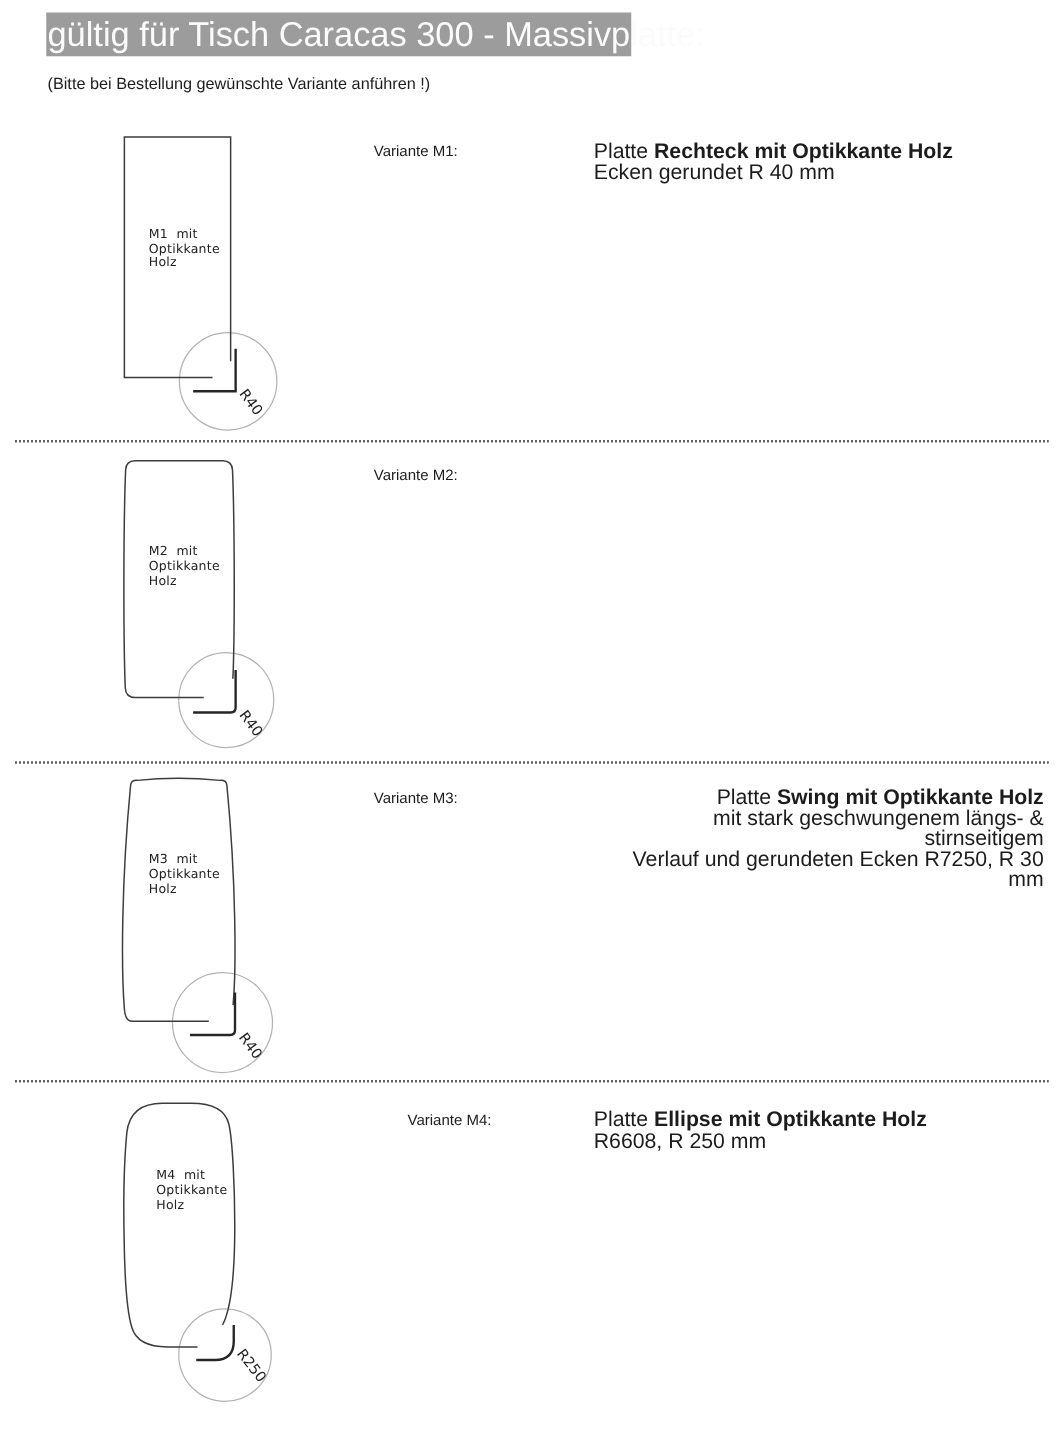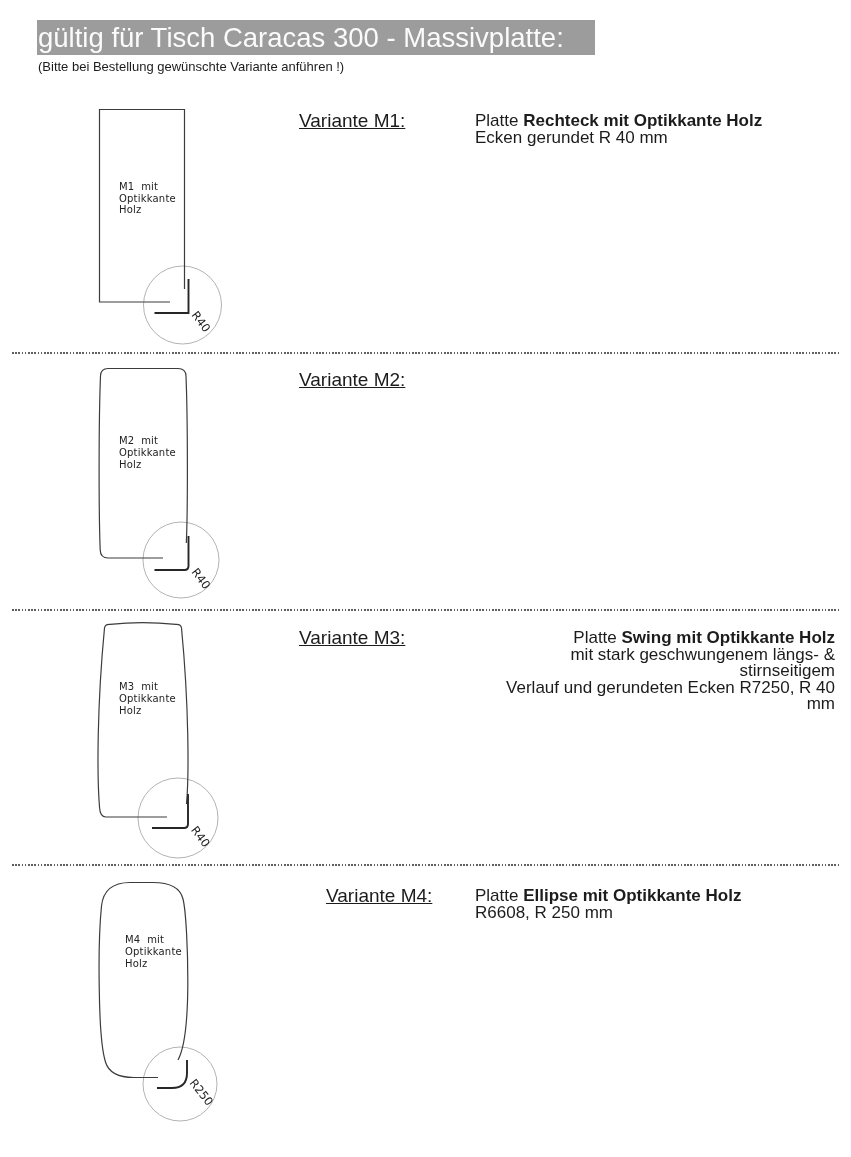--- a/index.html
+++ b/index.html
@@ -6,28 +6,28 @@
     --header-bg:#9c9c9c; --header-text:#fbfbfb; --text:#1c1c1c;
     --drawing-line:#3c3c3c; --detail-line:#262626; --circle-stroke:#b3b3b3; --separator:#5f5f5f;
   }
   *{margin:0;padding:0;box-sizing:border-box;}
   html,body{background:#fff;}
   body{
     width:851px;height:1157px;position:relative;overflow:hidden;
     font-family:"Liberation Sans",sans-serif;color:var(--text);
   }
   .title-bar{
-    position:absolute;left:37px;top:20px;width:558px;height:35px;
+    position:absolute;left:37px;top:10px;width:468px;height:35px;
     background:var(--header-bg);color:var(--header-text);
     font-size:27.5px;line-height:35px;white-space:nowrap;padding-left:1px;
   }
   .note{position:absolute;left:38px;top:59px;font-size:13px;}
   .vrow{position:absolute;left:0;width:851px;}
   .vrow svg{position:absolute;left:0;top:0;}
-  .variant-label{position:absolute;left:299px;font-size:19px;line-height:16.5px;text-decoration:underline;}
+  .variant-label{position:absolute;left:299px;font-size:12px;line-height:16.5px;}
   .variant-desc{position:absolute;left:475px;font-size:17px;line-height:16.5px;width:360px;}
   .variant-desc b{font-weight:bold;}
   .separator{
     position:absolute;left:12px;width:827px;height:2px;
     background:repeating-linear-gradient(90deg,var(--separator) 0 1.6px,transparent 1.6px 3.2px);
   }
   .shape{fill:none;stroke:var(--drawing-line);stroke-width:1.2;}
   .detail{fill:none;stroke:var(--detail-line);stroke-width:1.9;}
   .dcircle{fill:none;stroke:var(--circle-stroke);stroke-width:1;}
   .dlabel{font-family:"DejaVu Sans",sans-serif;font-size:10px;fill:#222;white-space:pre;letter-spacing:.2px;}
@@ -79,21 +79,21 @@
     <path class="detail" d="M 188,183 L 188,213 Q 188,217 184,217 L 152,217"></path>
     <text class="dlabel" x="119" y="79">M3  mit</text>
     <text class="dlabel" x="119" y="91">Optikkante</text>
     <text class="dlabel" x="119" y="103">Holz</text>
     <text class="rlabel" x="190.5" y="219" transform="rotate(53 190.5 219)">R40</text>
   </svg>
   <div class="variant-label" style="top:19px;">Variante M3:</div>
   <div class="variant-desc" style="top:19px;text-align:right;">
     <div><span>Platte </span><b>Swing mit Optikkante Holz</b></div>
     <div>mit stark geschwungenem längs- &amp; stirnseitigem</div>
-    <div>Verlauf und gerundeten Ecken R7250, R 40 mm</div>
+    <div>Verlauf und gerundeten Ecken R7250, R 30 mm</div>
   </div>
 </div>
 <div class="separator" style="top:864px;"></div>
 
 <div class="vrow" style="top:866px;height:291px;">
   <svg width="240" height="291" viewBox="0 0 240 291">
     <circle class="dcircle" cx="180" cy="218" r="37"></circle>
     <path class="shape" d="M 178,194 C 184,183 187.5,160 187.8,120 C 188,85 186,45 183,33 Q 179,16.5 153,16.5 L 130,16.5 Q 104,16.5 101.5,40 C 99,65 98.8,100 99.3,125 C 99.8,160 102,185 105.5,196 Q 110,211.5 134,211.5 L 158,211.5"></path>
     <path class="detail" d="M 187,194 L 187,207 Q 187,222 172,222 L 157,222"></path>
     <text class="dlabel" x="125" y="77">M4  mit</text>

